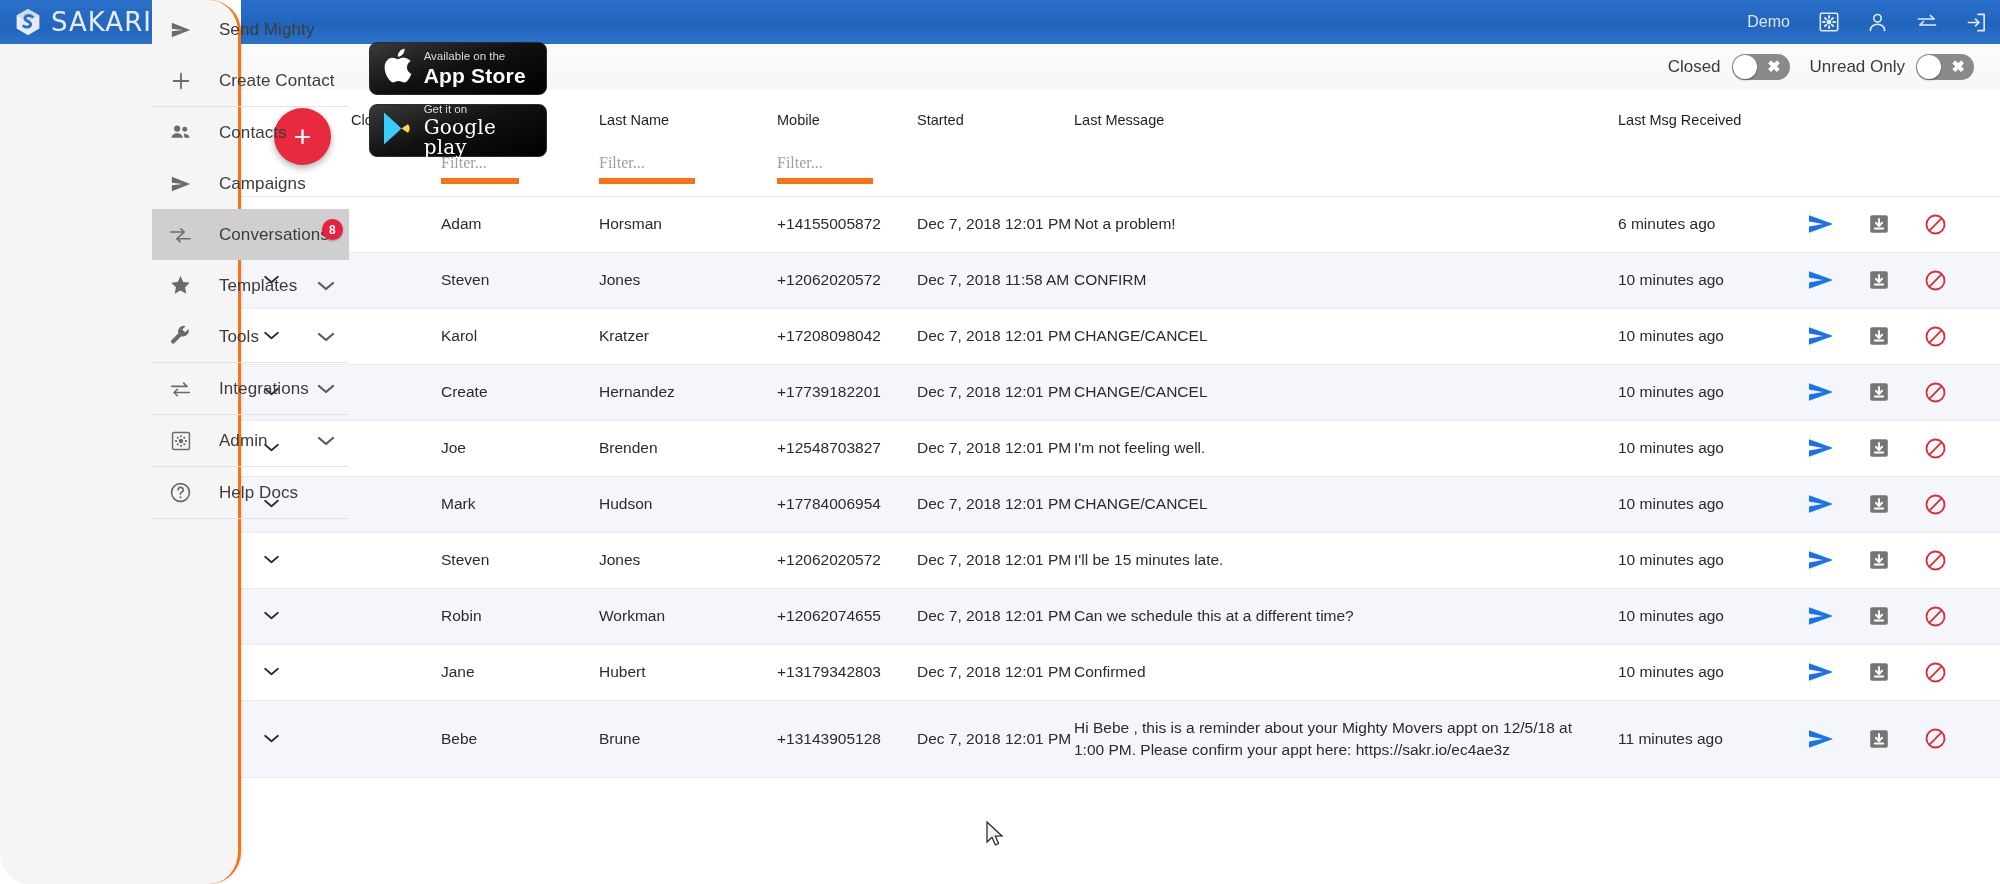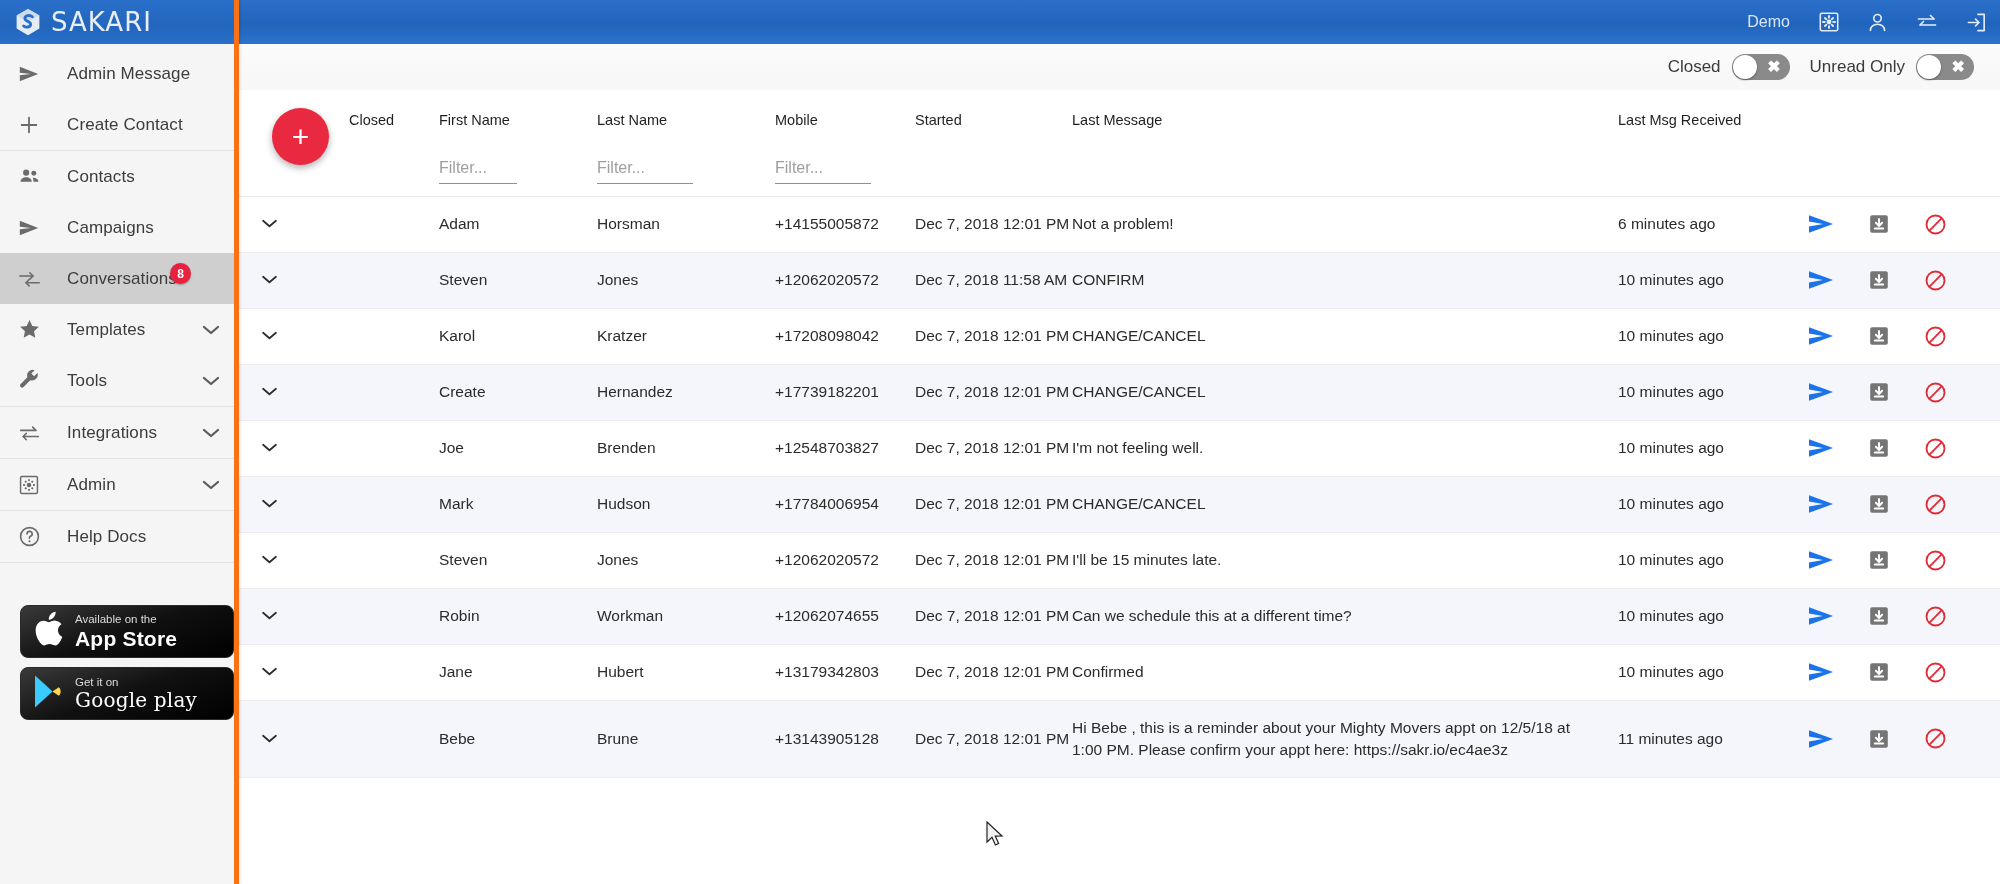--- a/index.html
+++ b/index.html
@@ -7,24 +7,25 @@
     width: 2000px; height: 884px;
     font-family: "Liberation Sans", sans-serif;
     background: #ffffff; overflow: hidden;
   }
   .app { position: relative; width: 2000px; height: 884px; display: flex; }
 
   
   .sidebar {
     width: 241px; height: 884px;
     background: #f5f5f5;
-    border-right: 5px solid #f97316;
-    display: flex; flex-direction: column;
+    border-right: 3px solid #f97316;
+    display: flex; 
     position: relative; z-index: 5;
     box-shadow: 1px 0 3px rgba(0,0,0,.12);
+    border-radius: 32px;
   }
   .brand {
     height: 44px; background: linear-gradient(180deg,#2a6fc9 0%, #2266bd 60%, #2a6fc9 100%);
     display: flex; align-items: center; padding-left: 14px; gap: 9px;
   }
   .brand-logo { width: 28px; height: 28px; flex: 0 0 28px; }
   .brand-name {
     color: #e9eef5; font-size: 26px; letter-spacing: 1px; font-weight: 400;
     font-family: "DejaVu Sans", sans-serif;
   }
@@ -46,21 +47,21 @@
   .nav-chev { color: #5c5c5c; flex: 0 0 18px; display:flex; align-items:center; }
   .badge {
     position: absolute; left: 170px; top: 10px;
     background: #e8213f; color: #fff; font-size: 12px;
     width: 21px; height: 21px; border-radius: 50%;
     display: flex; align-items: center; justify-content: center;
     font-weight: 600; box-shadow: 0 1px 2px rgba(0,0,0,.3);
   }
   .store-badges { margin-top: 42px; padding-left: 20px; display: flex; flex-direction: column; gap: 9px; }
   .store-badge {
-    width: 214px; height: 53px; border-radius: 8px; cursor: pointer;
+    width: 178px; height: 53px; border-radius: 8px; cursor: pointer;
     background: linear-gradient(160deg,#3a3a3a 0%, #111 48%, #000 100%);
     display: flex; align-items: center; padding-left: 12px; gap: 11px;
     border: 1px solid #2b2b2b;
   }
   .store-txt { display: flex; flex-direction: column; line-height: 1; color: #fff; }
   .store-small { font-size: 11.5px; color: #dcdcdc; margin-bottom: 2px; }
   .store-big { font-size: 21px; font-weight: 700; letter-spacing: .2px; }
   .store-big.g { font-family: "DejaVu Serif", serif; font-weight: 400; font-size: 20px; }
 
   
@@ -112,23 +113,23 @@
   .col-ln    { width: 178px; }
   .col-mob   { width: 140px; }
   .col-start { width: 157px; }
   .col-msg   { width: auto; }
   .col-recv  { width: 190px; }
   .col-act   { width: 192px; }
   .pad-left  { padding-left: 10px; }
 
   tr.filter-row td { padding: 0 0 12px 0; height: 56px; vertical-align: bottom; border-bottom: 1px solid #e8e8e8; }
   .filter-input {
-    width: 78px; border: none; border-bottom: 1px solid #f97316; background: transparent;
+    width: 78px; border: none; border-bottom: 6px solid #f97316; background: transparent;
     font-size: 16px; color: #3a3a3a; padding: 0 0 6px 0; outline: none;
-    font-family: Liberation Sans, sans-serif;
+    font-family: Liberation Serif, serif;
   }
   .filter-input::placeholder { color: #9e9e9e; }
   .filter-input.wide { width: 96px; }
 
   tr.data-row { border-bottom: 1px solid #ececec; }
   tr.data-row td { font-size: 15.5px; color: #2b2b2b; padding: 16px 0; vertical-align: middle; }
   tr.data-row.alt { background: #f4f6fb; }
   .chev-cell { text-align: left; padding-left: 22px !important; color: #555; cursor: pointer; }
   .msg-cell { padding-right: 28px !important; line-height: 1.42; }
   .recv-cell { color: #2b2b2b; }
@@ -171,21 +172,21 @@
       <span class="brand-name">SAKARI</span>
     </div>
     <nav class="nav" id="nav-root">
         <div class="nav-group">
           <div class="nav-item">
             <span class="nav-ico">
               <svg width="22" height="22" viewBox="0 0 24 24">
                 <path d="M2 4.2 22 12 2 19.8 2 13.3 14 12 2 10.7Z" fill="currentColor"></path>
               </svg>
             </span>
-            <span class="nav-label">Admin Message</span>
+            <span class="nav-label">Send Mighty</span>
           </div>
           <div class="nav-item">
             <span class="nav-ico">
               <svg width="22" height="22" viewBox="0 0 24 24">
                 <path d="M12 4v16M4 12h16" stroke="currentColor" stroke-width="2" stroke-linecap="round"></path>
               </svg>
             </span>
             <span class="nav-label">Create Contact</span>
           </div>
         </div>

